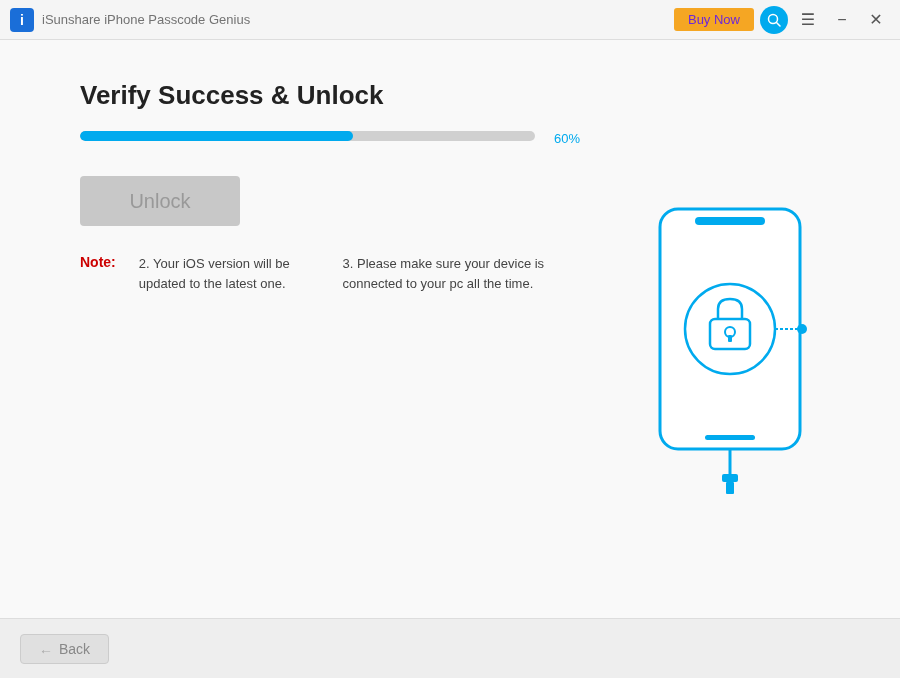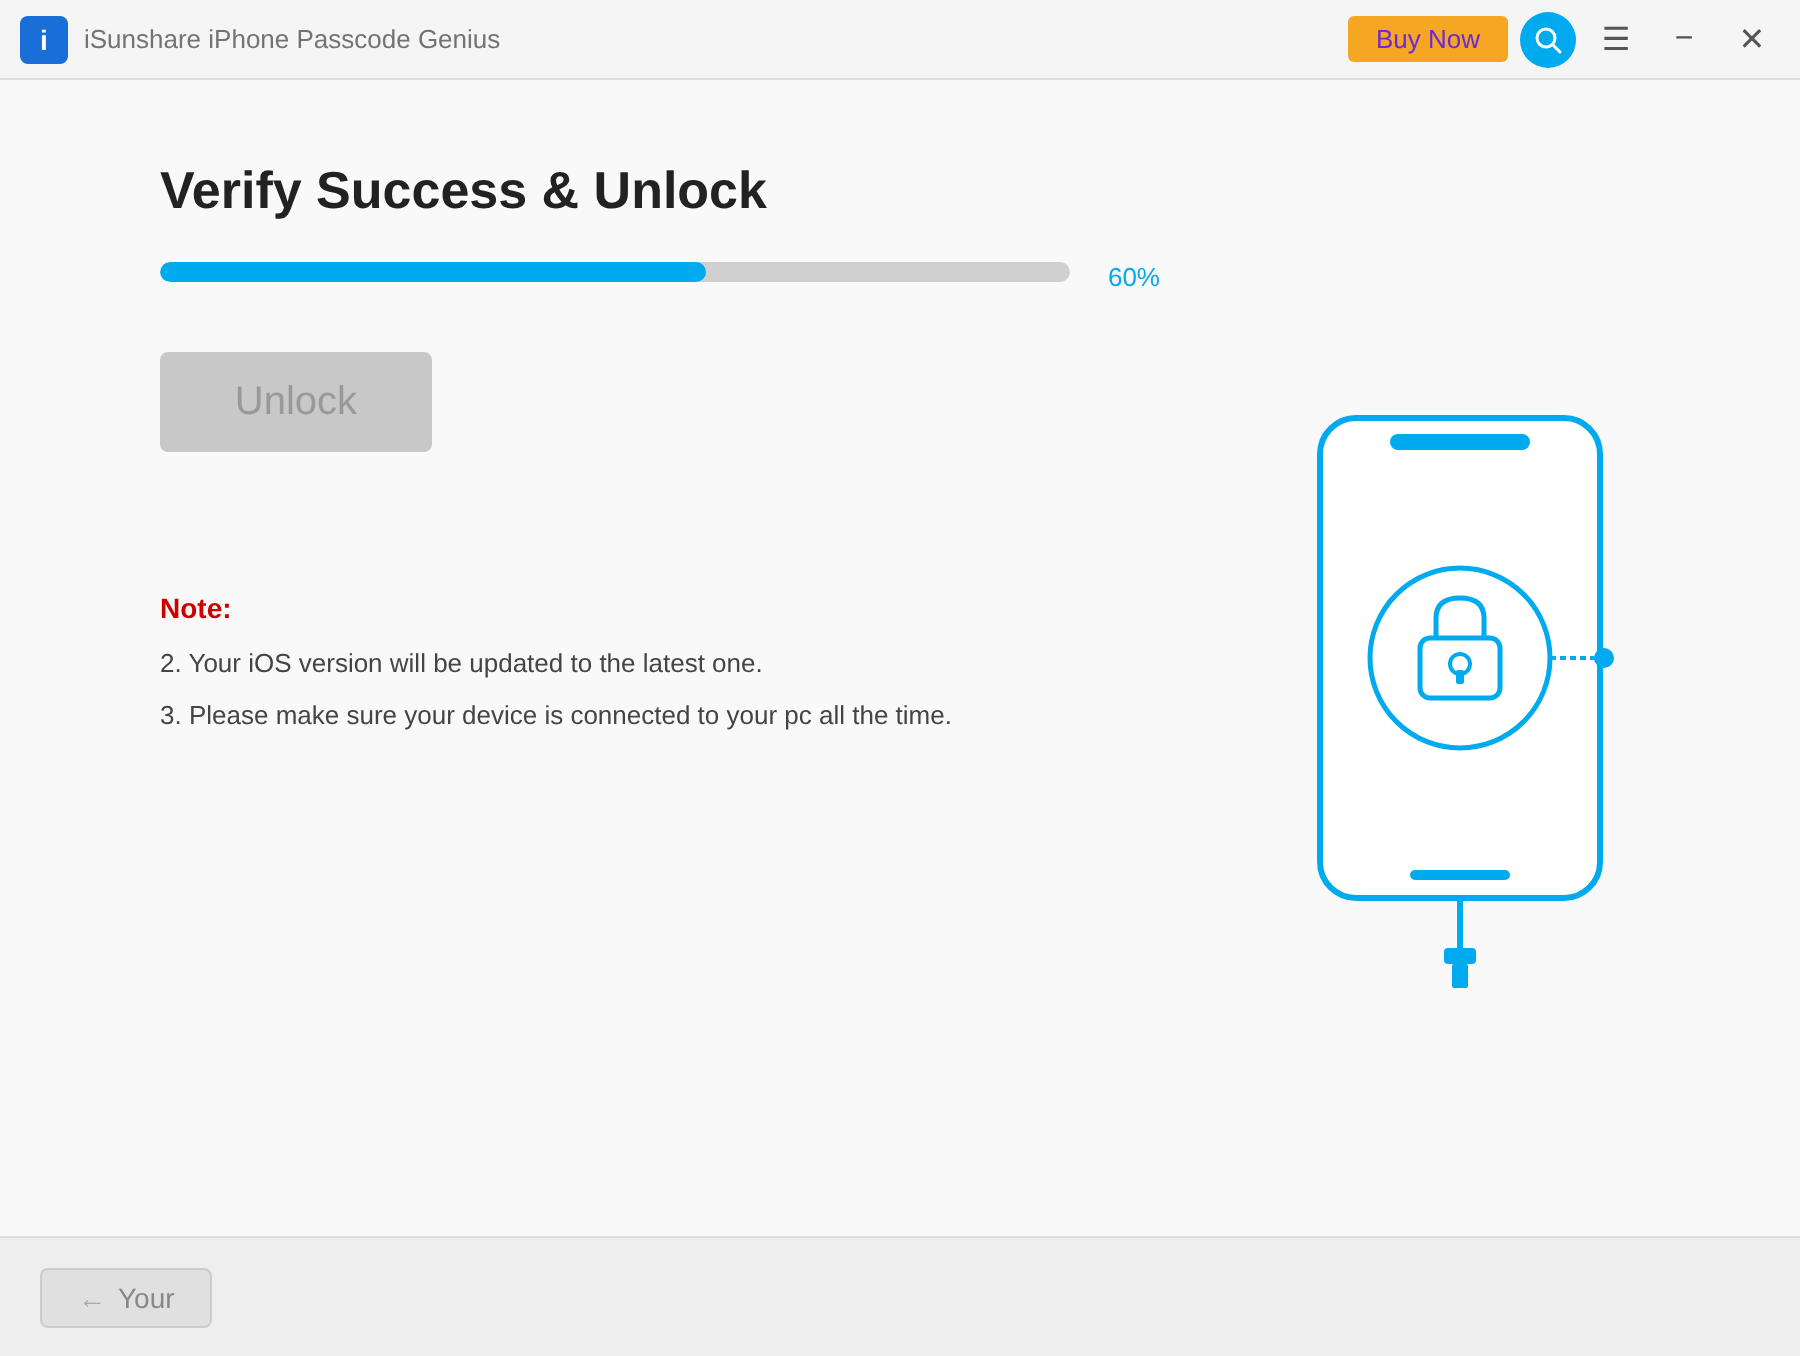--- a/index.html
+++ b/index.html
@@ -127,36 +127,35 @@
     }
 
     .progress-percent {
       font-size: 13px;
       color: #00aaee;
       min-width: 35px;
       text-align: right;
     }
 
     .unlock-btn {
-      width: 136px;
+      width: 160px;
       height: 50px;
       background: #c8c8c8;
       color: #999;
       border: none;
       border-radius: 4px;
       font-size: 20px;
       cursor: not-allowed;
       margin-bottom: 28px;
     }
 
     .note-section {
       display: flex;
-      flex-direction: column;
-      gap: 6px;
-      margin-top: 42px;
+      flex-direction: row;
+      gap: 23px;
     }
 
     .note-title {
       font-size: 14px;
       font-weight: bold;
       color: #cc0000;
       margin-bottom: 4px;
     }
 
     .note-item {
@@ -279,16 +278,16 @@
         <circle cx="152" cy="130" r="5" fill="#00aaee"></circle>
         <line x1="125" y1="130" x2="152" y2="130" stroke="#00aaee" stroke-width="2" stroke-dasharray="3,2"></line>
       </svg>
     </div>
 
   </div>
 
   <div class="bottom-bar">
     <button class="back-btn">
       <span class="back-arrow">←</span>
-      <span>Your</span>
+      <span>Back</span>
     </button>
   </div>
 </div>
 
 </body></html>

